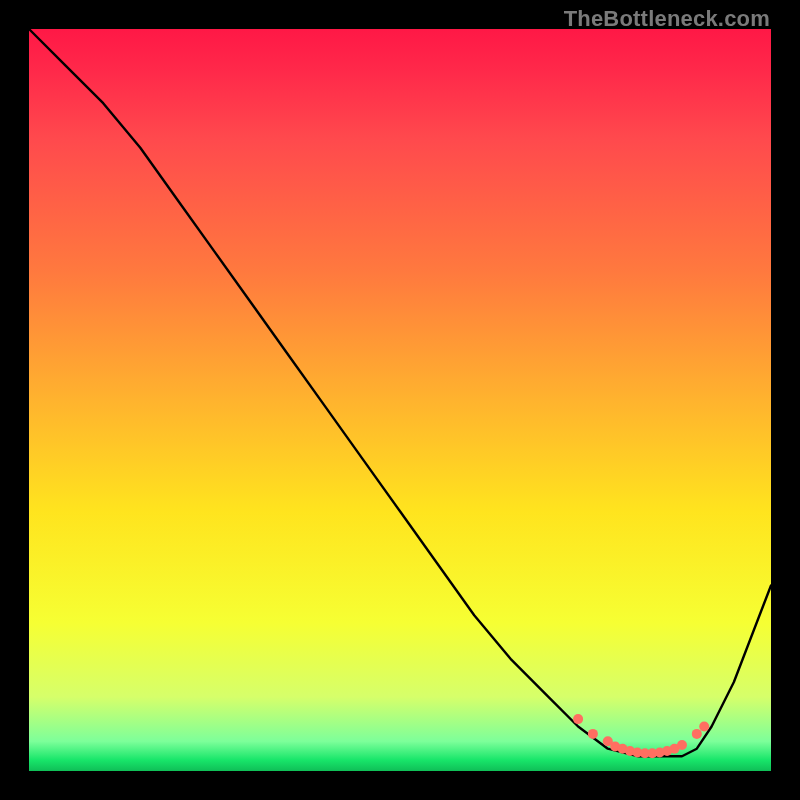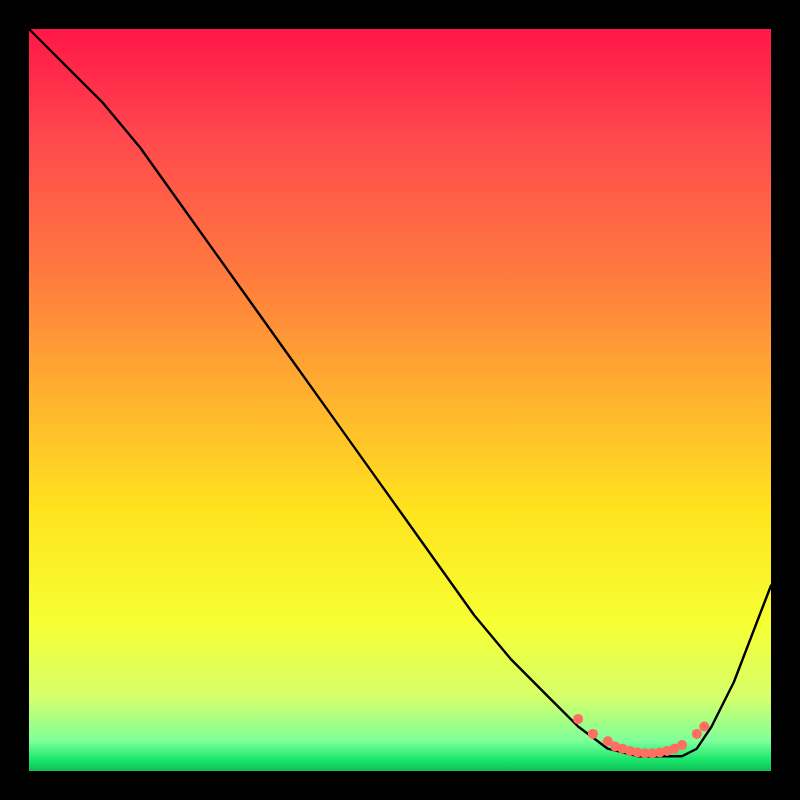--- a/index.html
+++ b/index.html
@@ -78,13 +78,14 @@
           <circle cx="623.3" cy="724.2" r="5" fill="#ff6f61"></circle>
           <circle cx="630.7" cy="723.5" r="5" fill="#ff6f61"></circle>
           <circle cx="638.1" cy="722.0" r="5" fill="#ff6f61"></circle>
           <circle cx="645.5" cy="719.7" r="5" fill="#ff6f61"></circle>
           <circle cx="653.0" cy="716.0" r="5" fill="#ff6f61"></circle>
           <circle cx="667.8" cy="704.9" r="5" fill="#ff6f61"></circle>
           <circle cx="675.2" cy="697.5" r="5" fill="#ff6f61"></circle>
         </g>
     </svg>
   </div>
+  <div class="watermark">TheBottleneck.com</div>
 </div>
 
 </body></html>

